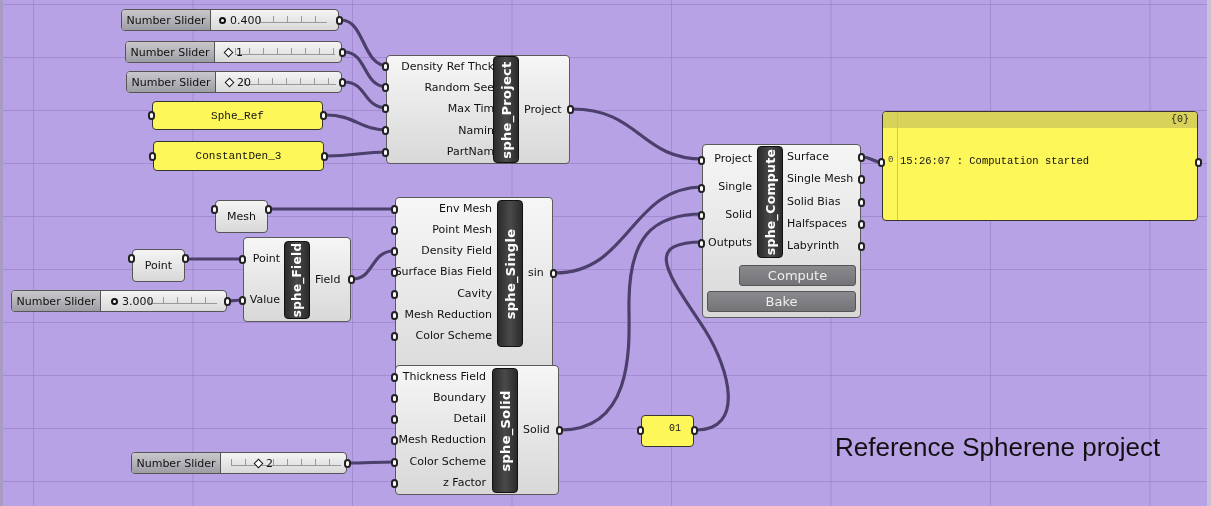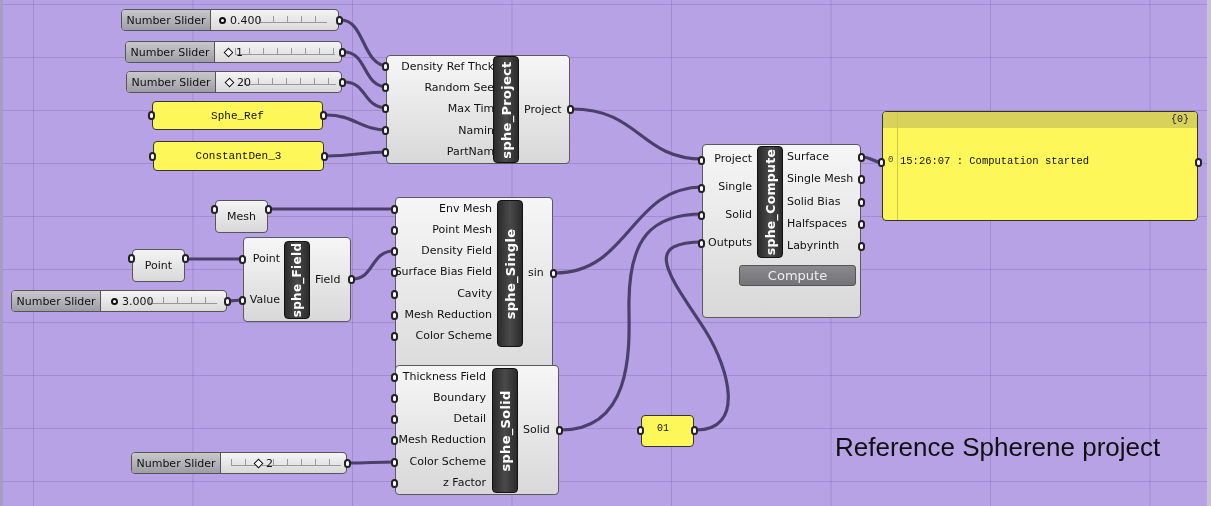--- a/index.html
+++ b/index.html
@@ -137,21 +137,21 @@
 <div class="panel" style="left:152px;top:101px;width:171px;height:29px;">
   <div class="grip" style="left:-5px;top:9px;"></div>
   <span>Sphe_Ref</span>
   <div class="grip" style="right:-5px;top:9px;"></div>
 </div>
 <div class="panel" style="left:153px;top:141px;width:171px;height:30px;">
   <div class="grip" style="left:-5px;top:10px;"></div>
   <span>ConstantDen_3</span>
   <div class="grip" style="right:-5px;top:10px;"></div>
 </div>
-<div class="panel" style="left:641px;top:415px;width:53px;height:32px;justify-content:flex-start;padding-left:15px;">
+<div class="panel" style="left:641px;top:415px;width:53px;height:32px;justify-content:center;padding-left:15px;">
   <div class="grip" style="left:-5px;top:10px;"></div>
   <span style="font-size:10px;margin-top:-6px;">01</span>
   <div class="grip" style="right:-5px;top:10px;"></div>
 </div>
 
 <div class="param" style="left:215px;top:200px;width:53px;">
   <div class="grip" style="left:-5px;top:4px;"></div>
   <span>Mesh</span>
   <div class="grip" style="right:-5px;top:4px;"></div>
 </div>
@@ -240,20 +240,21 @@
   <div class="inp" style="top:91px;right:108px;">Outputs</div>
   <div class="nick" style="left:54px;top:1px;width:26px;height:112px;">
       <span style="font-size:12.5px;">sphe_Compute</span>
     </div>
   <div class="out" style="left:84px;top:5px;">Surface</div>
   <div class="out" style="left:84px;top:27px;">Single Mesh</div>
   <div class="out" style="left:84px;top:50px;">Solid Bias</div>
   <div class="out" style="left:84px;top:72px;">Halfspaces</div>
   <div class="out" style="left:84px;top:94px;">Labyrinth</div>
   <div class="gbtn" style="top:120px;margin-left:32px;">Compute</div>
+  <div class="gbtn" style="top:146px;">Bake</div>
   <div class="grip" style="left:-5px;top:11px;"></div>
   <div class="grip" style="left:-5px;top:39px;"></div>
   <div class="grip" style="left:-5px;top:66px;"></div>
   <div class="grip" style="left:-5px;top:94px;"></div>
   <div class="grip" style="right:-5px;top:8px;"></div>
   <div class="grip" style="right:-5px;top:30px;"></div>
   <div class="grip" style="right:-5px;top:53px;"></div>
   <div class="grip" style="right:-5px;top:75px;"></div>
   <div class="grip" style="right:-5px;top:97px;"></div>
 </div>

